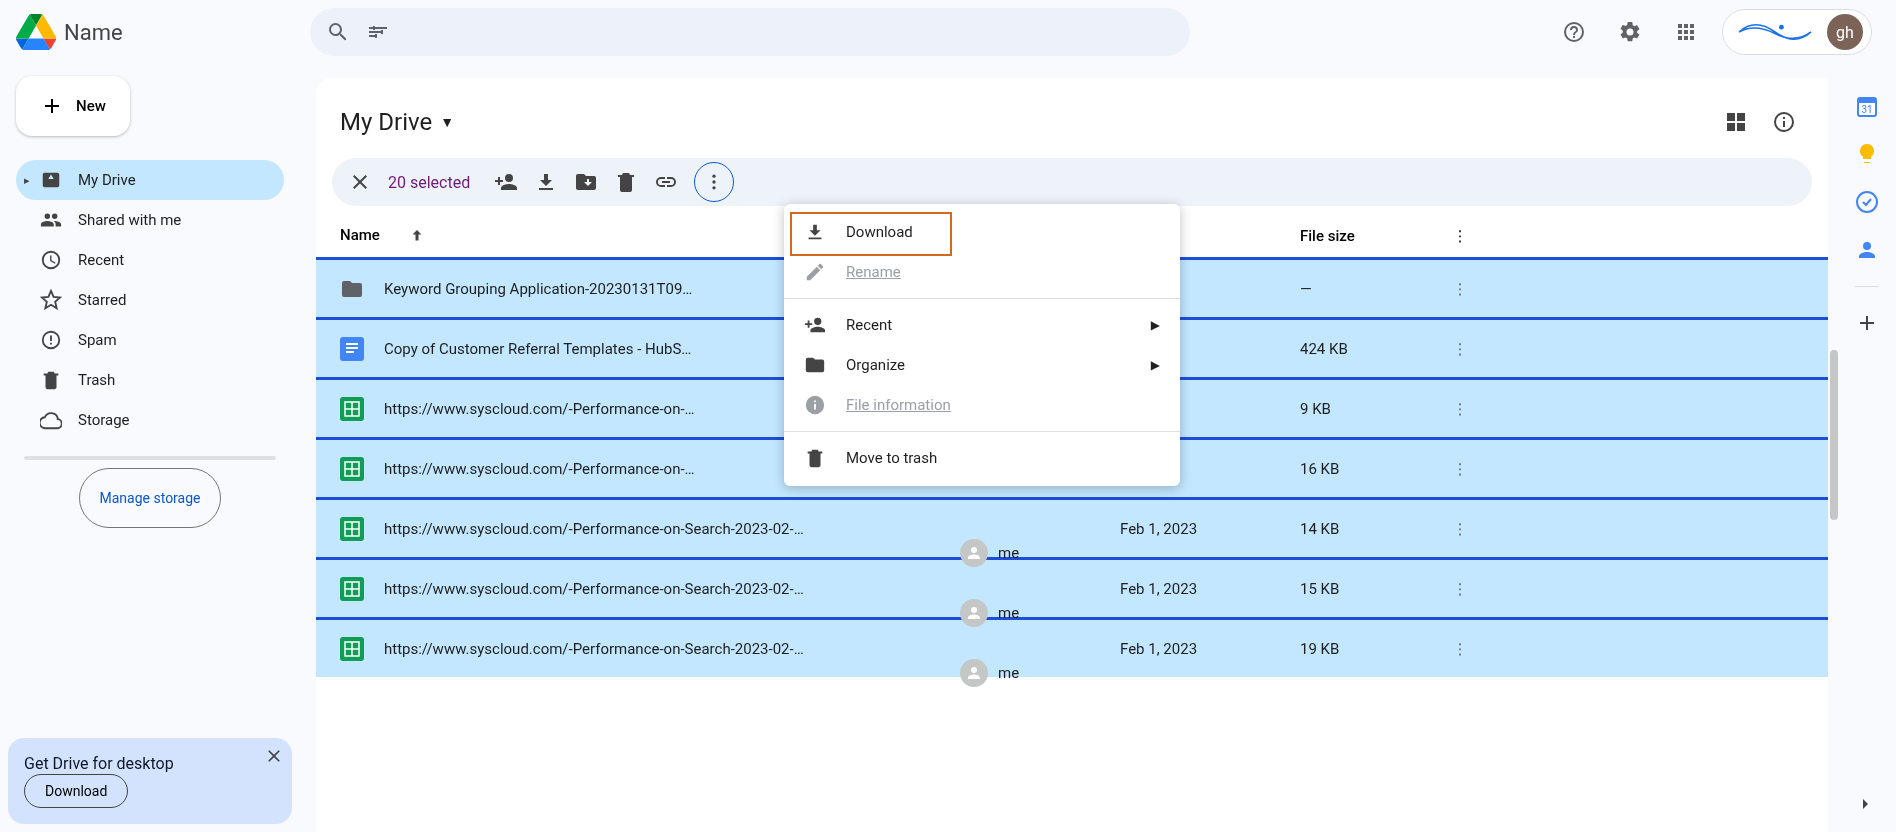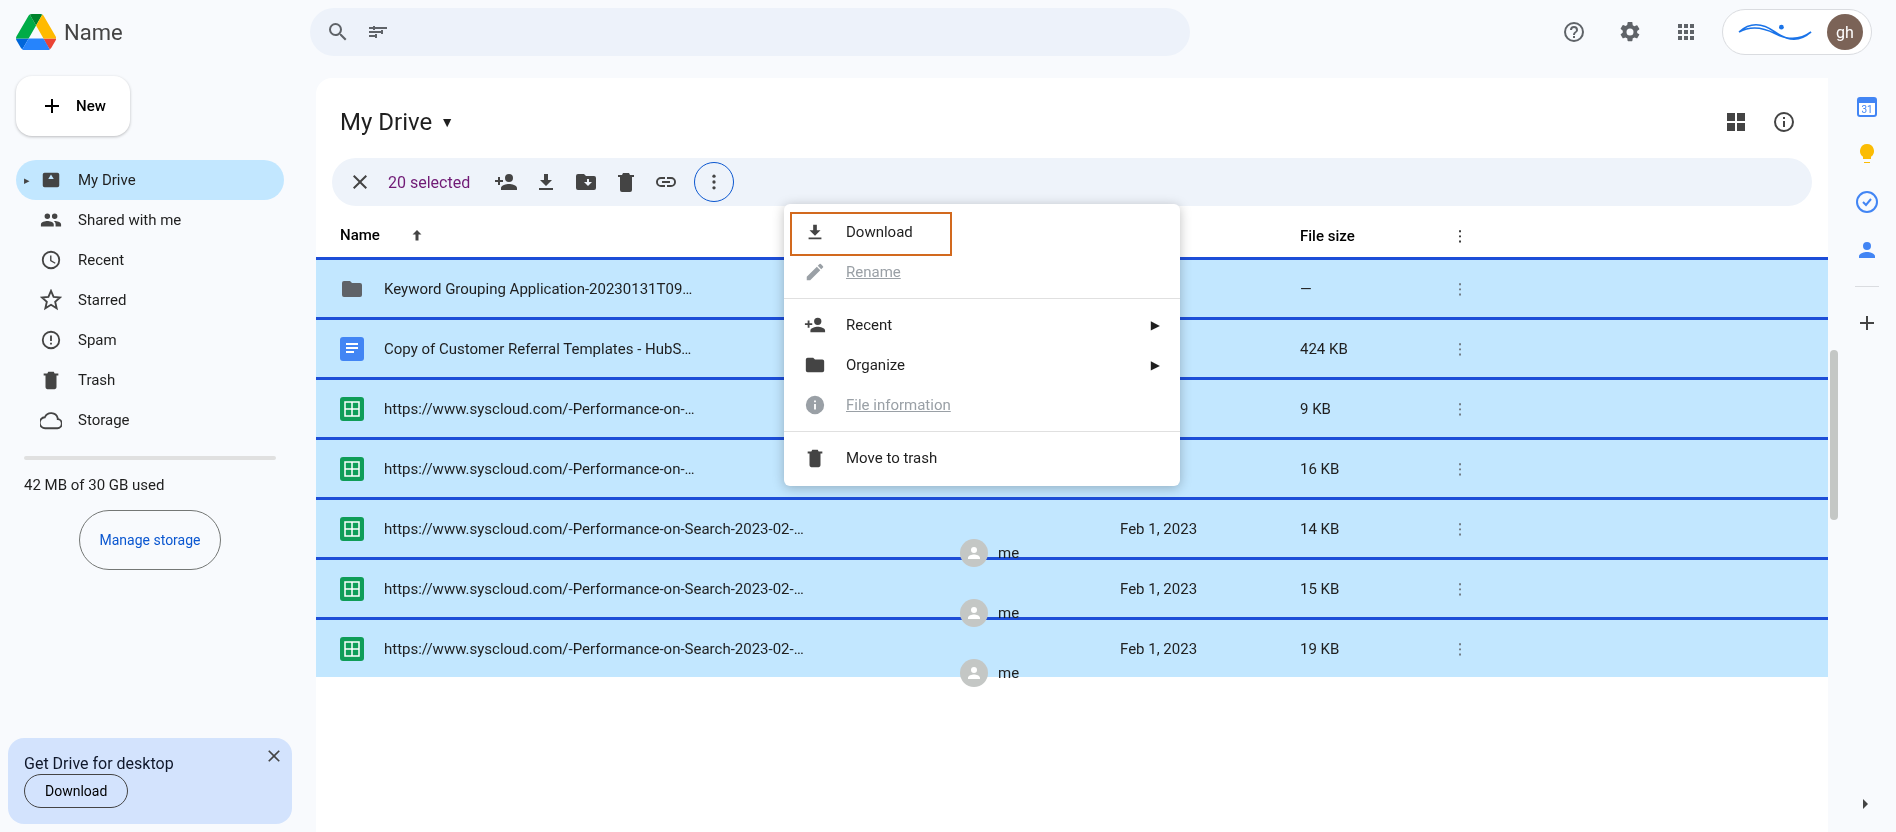--- a/index.html
+++ b/index.html
@@ -169,21 +169,20 @@
         <span>Trash</span>
       </div>
       <div class="nav-item" style="position: relative;">
         <svg viewBox="0 0 24 24">
           <path d="M19.35 10.04A7.49 7.49 0 005.3 9 6 6 0 006 21h13a5 5 0 00.35-9.96z" fill="none" stroke="#444" stroke-width="2"></path>
         </svg>
         <span>Storage</span>
       </div>
     </div>
   <div class="storage-bar"></div>
-  <div class="storage-txt">42 MB of 30 GB used</div>
   <button class="manage-btn">Manage storage</button>
   <div class="desktop-promo">
     <div class="promo-close"><svg width="20" height="20" viewBox="0 0 24 24" fill="#444">
           <path d="M19 6.41L17.59 5 12 10.59 6.41 5 5 6.41 10.59 12 5 17.59 6.41 19 12 13.41 17.59 19 19 17.59 13.41 12z"></path>
         </svg></div>
     <div class="promo-title">Get Drive for desktop</div>
     <button class="promo-dl">Download</button>
   </div>
 </div>
 

